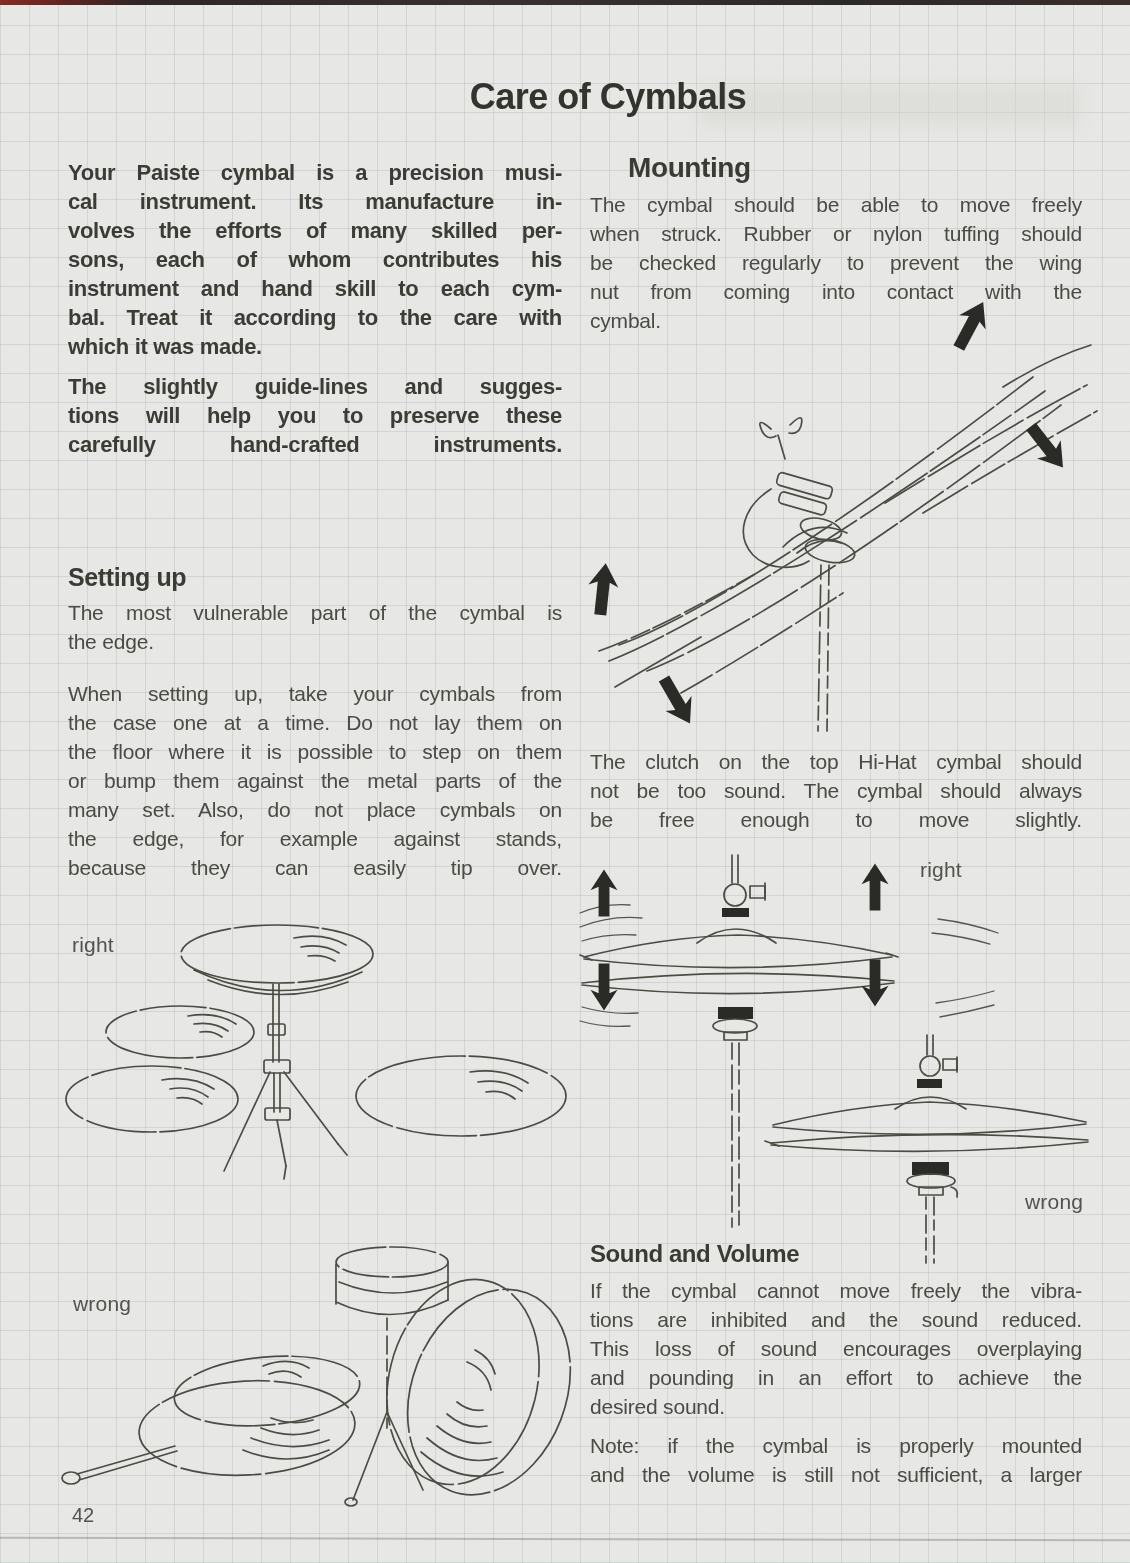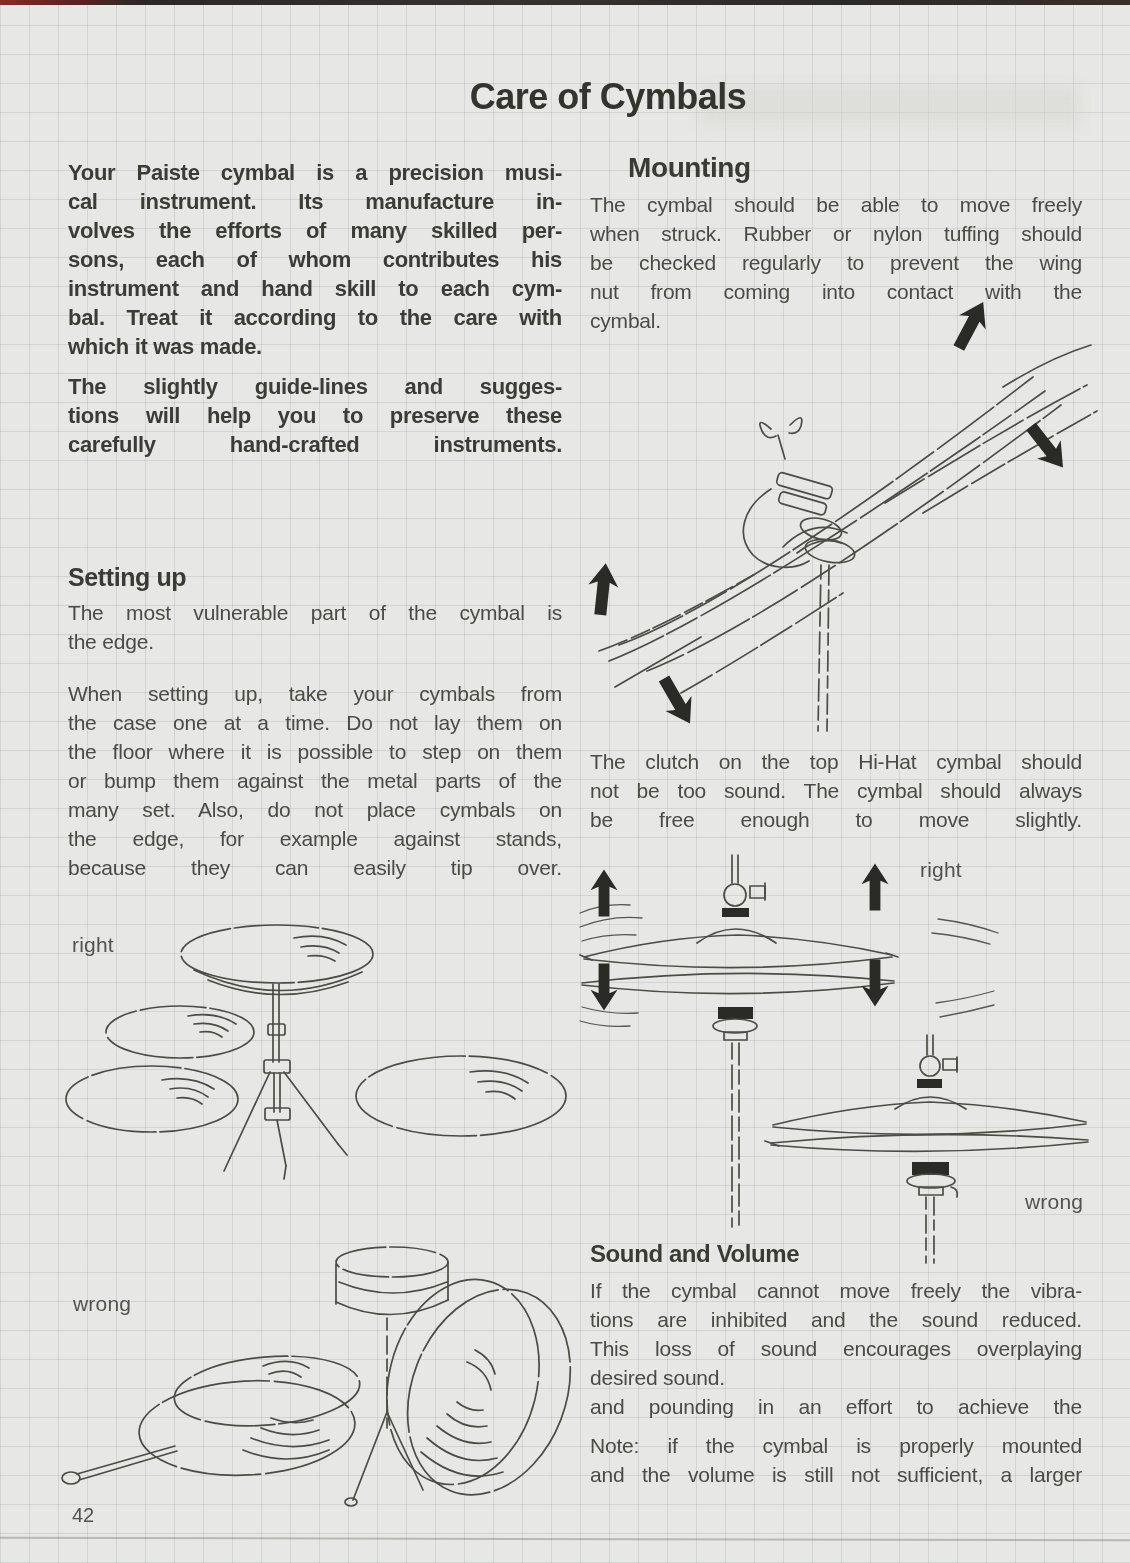--- a/index.html
+++ b/index.html
@@ -350,22 +350,22 @@
   </div>
 
   <div class="fig-label" style="left:1025px;top:1190px;">wrong</div>
 
   <h2 class="heading" style="left:590px;top:1240px;font-size:24px;">Sound and Volume</h2>
 
   <div class="para" style="left:590px;top:1276px;width:492px;">
       <div class="tline">If the cymbal cannot move freely the vibra-</div>
       <div class="tline">tions are inhibited and the sound reduced.</div>
       <div class="tline">This loss of sound encourages overplaying</div>
+      <div class="tline">and pounding in an effort to achieve the</div>
       <div class="tline tline-short">desired sound.</div>
-      <div class="tline">and pounding in an effort to achieve the</div>
     </div>
 
   <div class="para" style="left:590px;top:1431px;width:492px;">
       <div class="tline">Note: if the cymbal is properly mounted</div>
       <div class="tline">and the volume is still not sufficient, a larger</div>
     </div>
 
 </div>
 
 </body></html>

